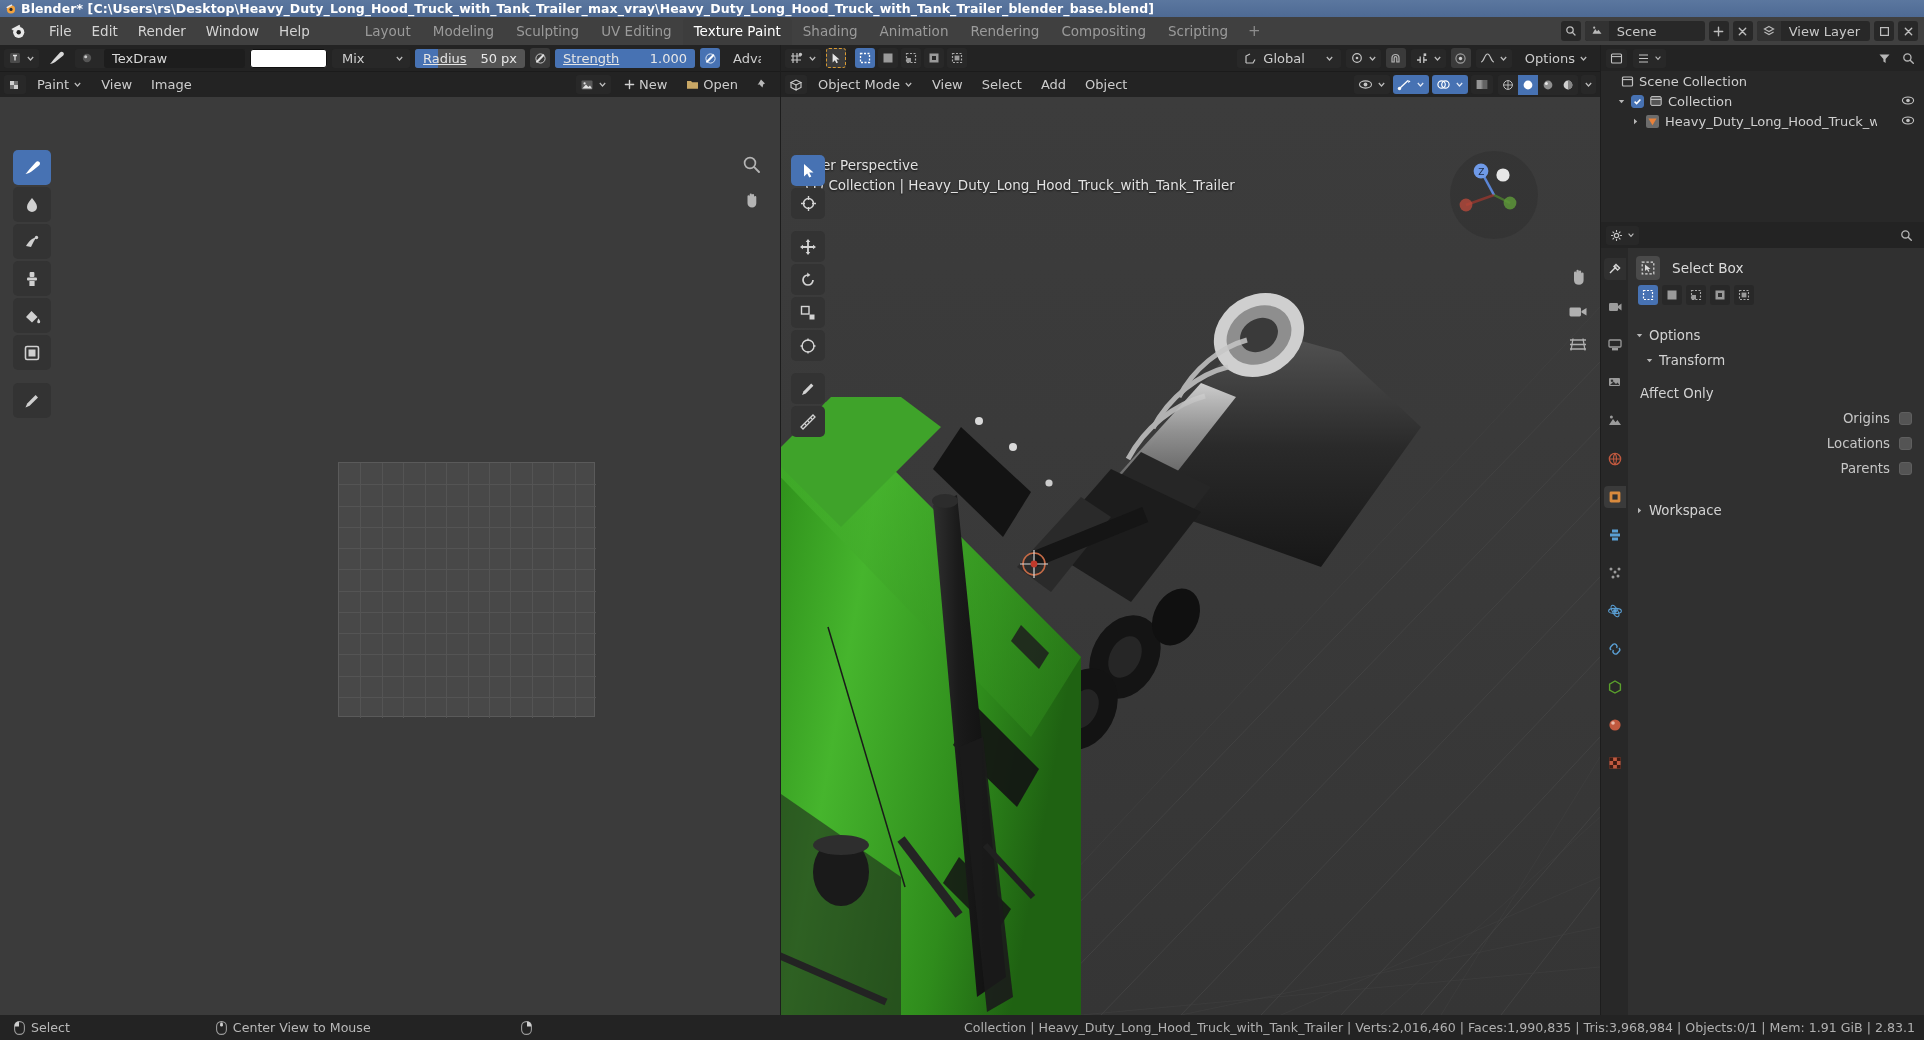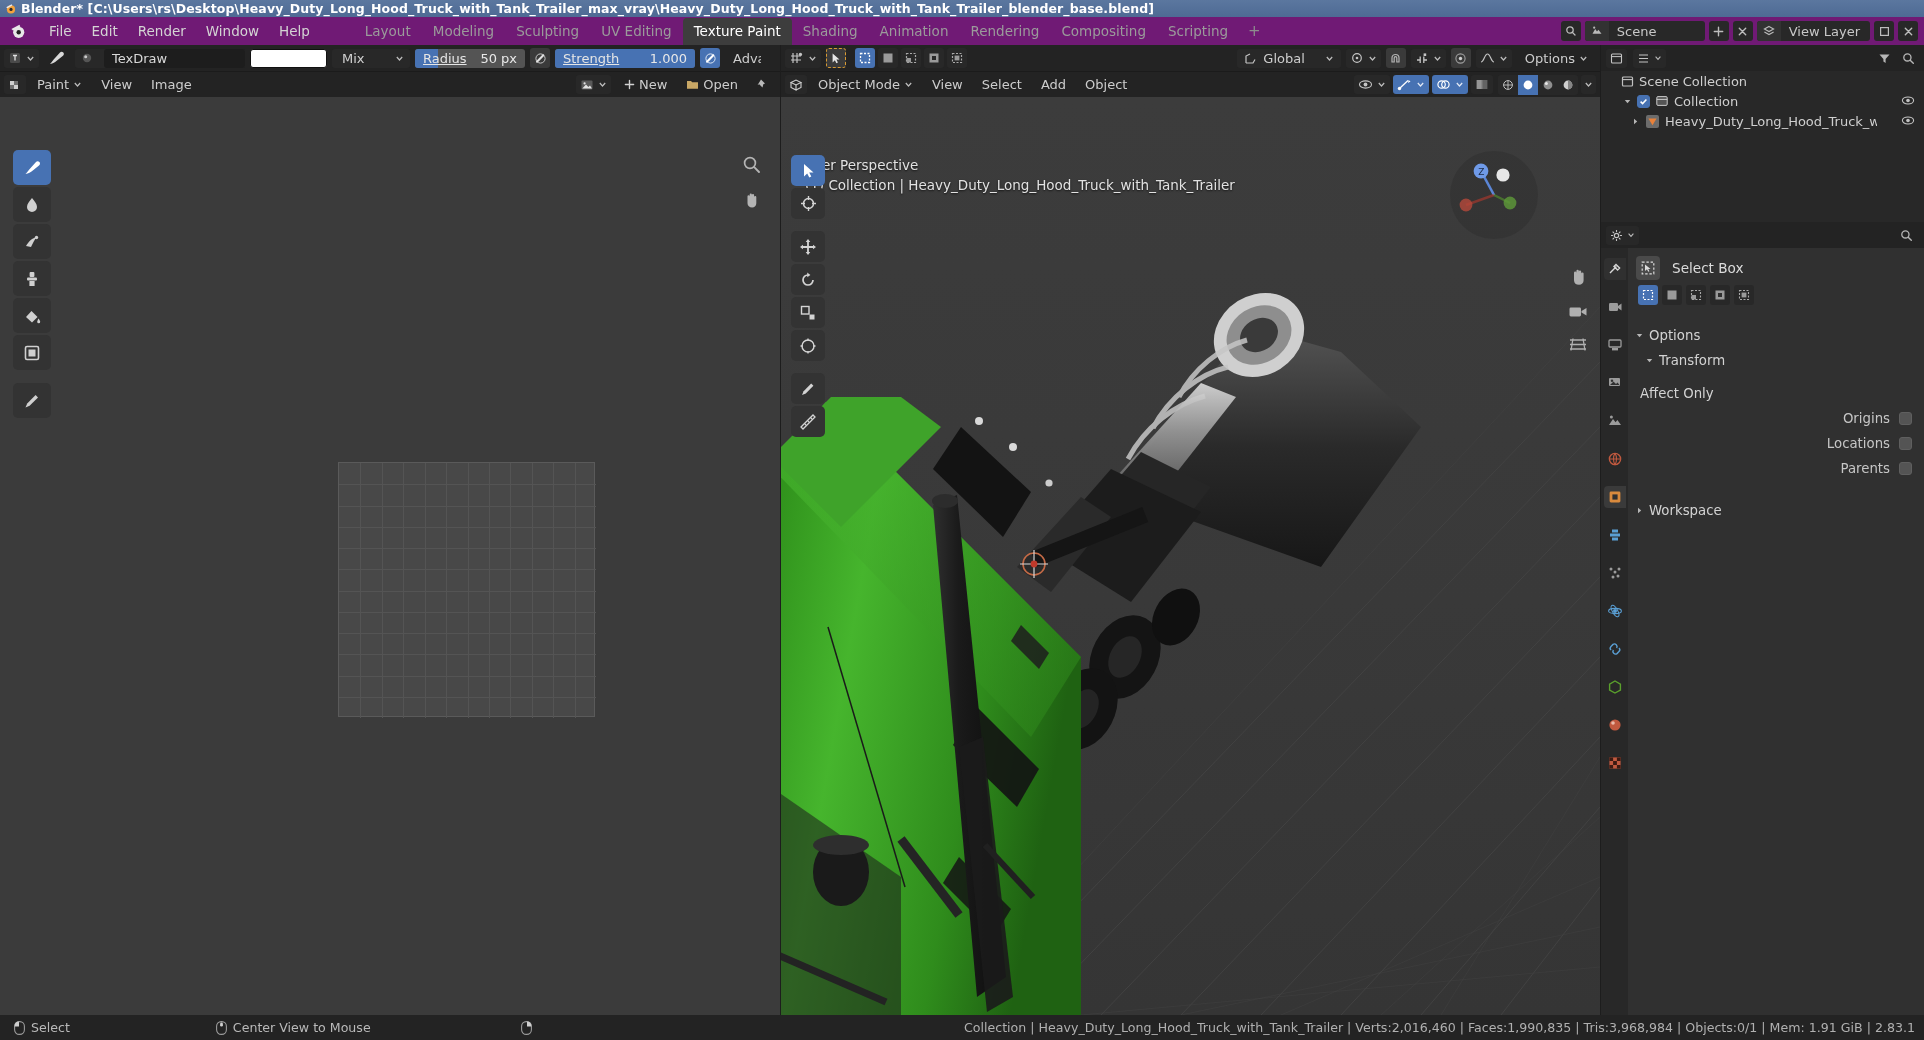--- a/index.html
+++ b/index.html
@@ -7,21 +7,21 @@
     font-family:"DejaVu Sans", sans-serif; font-size:14px; color:#d5d5d5; -webkit-font-smoothing:antialiased;}
   .app{ position:relative; width:1580px; height:1040px; }
 
   
   .titlebar{ position:absolute; left:0; top:0; width:1924px; height:17px;
     background:linear-gradient(to bottom,#5b779f,#4e6a94); display:flex; align-items:center; padding-left:4px; }
   .titlebar .tb-ico{ width:13px;height:13px;margin-right:4px;display:flex;align-items:center;justify-content:center;}
   .titlebar .tb-text{ font-size:12.5px; color:#ffffff; font-weight:bold; white-space:nowrap; letter-spacing:.1px;}
 
   
-  .topbar{ position:absolute; left:0; top:17px; width:1924px; height:28px; background:#701a75;
+  .topbar{ position:absolute; left:0; top:17px; width:1924px; height:28px; background:#404040;
      display:flex; align-items:center; }
   .blender-logo{ width:26px; height:26px; display:flex; align-items:center; justify-content:center; margin-left:5px;}
   .menu{ display:flex; align-items:center; height:28px; margin-left:8px;}
   .menu .mi{ padding:3px 10px; font-size:13.5px; color:#d4d4d4; border-radius:3px; line-height:16px;}
   .wstabs{ display:flex; align-items:flex-end; height:28px; margin-left:34px; }
   .wstab{ padding:5px 11px 6px; font-size:13.5px; color:#9b9b9b; border-radius:4px 4px 0 0; line-height:16px;}
   .wstab.active{ background:#3d3d3d; color:#ffffff; }
   .wstab.plus{ color:#8d8d8d; font-size:15px; padding:4px 9px 6px;}
   .topbar-right{ position:absolute; right:0; top:0; height:28px; display:flex; align-items:center; gap:4px; padding-right:6px;}
   .scene-field{ display:flex; align-items:center; height:20px; background:#282828; border-radius:3px; }
@@ -811,21 +811,21 @@
       <div class="ol-row" style="padding-left:20px;">
         <span>
           <svg width="13" height="13" viewBox="0 0 13 13">
               <rect x="1.5" y="2" width="10" height="9" rx="1" fill="none" stroke="#c0c0c0" stroke-width="1.2"></rect>
               <path d="M1.5 4.6 H11.5" stroke="#c0c0c0" stroke-width="1.1"></path>
             </svg>
         </span>
         <span>Scene Collection</span>
       </div>
 
-      <div class="ol-row" style="padding-left:22px;">
+      <div class="ol-row" style="padding-left:16px;">
         <span>
           <svg width="9" height="9" viewBox="0 0 9 9">
               <path d="M1.8 3 L4.5 6.2 L7.2 3" fill="#b6b6b6"></path>
             </svg>
         </span>
         <span class="chkbox" style="background:#4772b3;border-color:#4772b3;display:flex;align-items:center;justify-content:center;">
           <svg width="9" height="9" viewBox="0 0 9 9">
               <path d="M1.6 4.6 L3.6 6.6 L7.4 2.4" fill="none" stroke="#ffffff" stroke-width="1.5"></path>
             </svg>
         </span>

